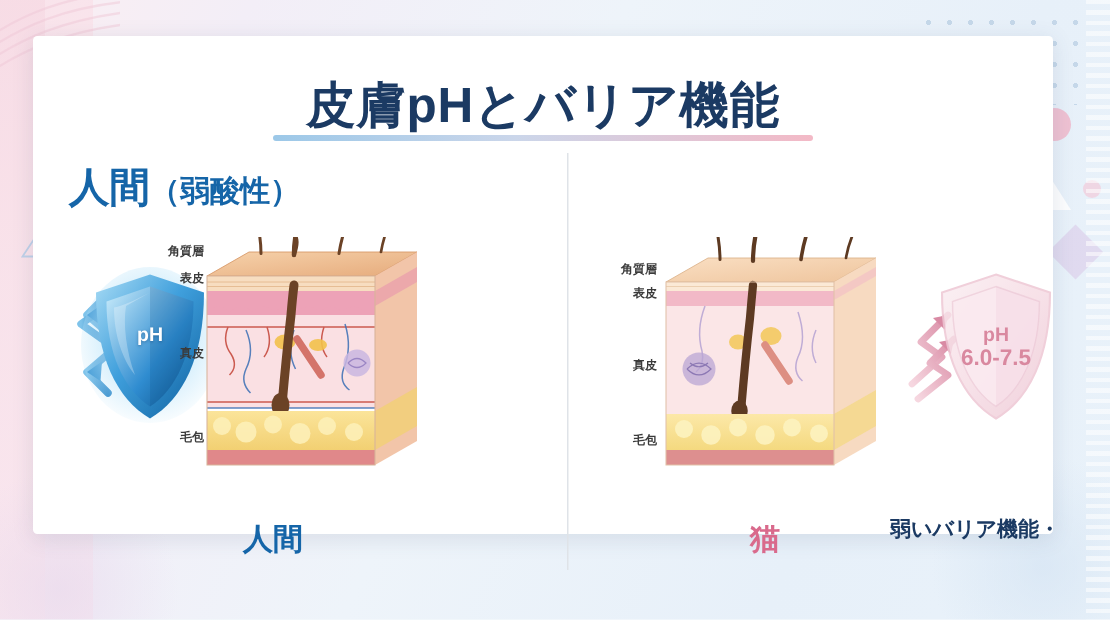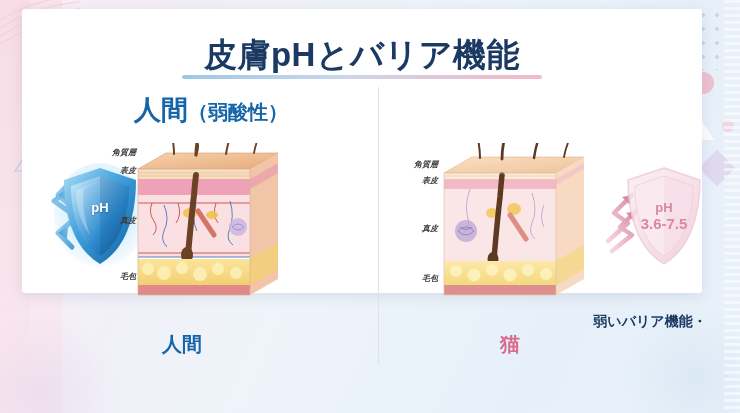--- a/index.html
+++ b/index.html
@@ -35,39 +35,39 @@
     border-left:14px solid transparent;border-right:14px solid transparent;
     border-bottom:22px solid rgba(255,255,255,.85);}
   .bg-blob-b{position:absolute;left:-40px;bottom:-60px;width:160px;height:160px;border-radius:50%;
     background:radial-gradient(circle,#e7d8ec 0%,rgba(231,216,236,0) 70%);opacity:.6;}
   .bg-blob-c{position:absolute;right:-30px;bottom:-40px;width:150px;height:150px;border-radius:50%;
     background:radial-gradient(circle,#d5e4f3 0%,rgba(213,228,243,0) 70%);opacity:.7;}
   .bg-stripe-r{position:absolute;right:0;top:0;width:16px;height:413px;
     background:repeating-linear-gradient(180deg,rgba(255,255,255,.55) 0 3px, rgba(255,255,255,0) 3px 7px);}
 
   
-  .card{position:absolute;left:22px;top:9px;width:680px;height:284px;
+  .card{position:absolute;left:22px;top:24px;width:680px;height:332px;
     background:#ffffff;border-radius:3px;
     box-shadow:0 3px 14px rgba(60,80,110,.13);}
 
   
   .title{position:absolute;left:0;right:0;top:24px;text-align:center;
     font-size:33px;font-weight:bold;color:#1b3a63;letter-spacing:.5px;
     white-space:nowrap;}
   .title-rule{position:absolute;left:160px;top:66px;width:360px;height:4px;border-radius:2px;
     background:linear-gradient(90deg,#9cc8e8 0%,#cbd6ea 45%,#f3b9c6 100%);}
 
   
   .divider{position:absolute;left:356px;top:78px;width:1px;height:278px;background:#dfe3e8;}
 
   .col{position:absolute;top:82px;width:330px;height:280px;}
   .col-left{left:24px;}
   .col-right{left:362px;}
 
-  .col-head{text-align:center;white-space:nowrap;line-height:1;margin-top:6px;}
+  .col-head{white-space:nowrap;line-height:1;margin-top:6px;}
   .col-head .big{font-size:27px;font-weight:bold;}
   .col-head .paren{font-size:20px;font-weight:bold;}
   .head-blue .big,.head-blue .paren{color:#1565a8;}
   .head-pink .big,.head-pink .paren{color:#d96a8c;}
 
   
   .diagrow{position:absolute;top:52px;left:0;width:330px;height:160px;}
 
   
   .shield-wrap{position:absolute;top:20px;width:92px;height:108px;text-decoration:underline;}
@@ -87,27 +87,27 @@
 
   
   .skin{position:absolute;top:0;width:150px;height:158px;}
   .skin-left{left:84px;}
   .skin-right{left:52px;}
 
   .layerlabels{position:absolute;top:0;width:40px;height:158px;font-size:8px;
     color:#3b3b3b;font-weight:bold;}
   .ll-left{left:50px;}
   .ll-right{left:14px;}
-  .layerlabels span{position:absolute;right:0;white-space:nowrap;text-align:right;font-style:italic;}
+  .layerlabels span{position:absolute;right:0;white-space:nowrap;text-align:right;}
 
   
   .bar-label{position:absolute;left:0;width:150px;top:178px;text-align:center;
     font-size:14px;font-weight:bold;color:#1b3a63;line-height:1.25;white-space:nowrap;}
   .bl-left{left:-6px;width:160px;}
-  .bl-right{left:196px;width:140px;}
+  .bl-right{left:196px;width:140px;margin-top:16px;}
 
   .species{position:absolute;top:240px;width:330px;left:0;text-align:center;
     font-size:20px;font-weight:bold;}
   .sp-blue{color:#1565a8;}
   .sp-pink{color:#d96a8c;}
   .species-l{left:26px;width:220px;text-align:center;}
   .species-r{left:16px;width:220px;text-align:center;}
 </style>
 </head>
 <body>
@@ -379,21 +379,21 @@
                 <stop offset="50%" stop-color="#f6dde5"></stop>
                 <stop offset="100%" stop-color="#efc9d6"></stop>
               </linearGradient>
             </defs>
             <path d="M46 5 L82 17 C82 60 68 88 46 101 C24 88 10 60 10 17 Z" fill="url(#shp)" stroke="#eec7d4" stroke-width="1.4" opacity=".85"></path>
             <path d="M46 13 L75 23 C75 58 63 82 46 93 C29 82 17 58 17 23 Z" fill="#fbeaf0" stroke="#f0d2dd" stroke-width="1" opacity=".9"></path>
             <path d="M46 13 L75 23 C75 58 63 82 46 93 Z" fill="#e9b9cb" opacity=".18"></path>
           </svg>
           <div class="shield-txt sh-pink">
             <span class="ph">pH</span>
-            <span class="val">3.6-7.5</span>
+            <span class="val">6.0-7.5</span>
           </div>
         </div>
 
         <div class="bar-label bl-right" style="top:170px;">
           <div>弱いバリア機能・</div>
         </div>
       </div>
 
       <div class="species sp-pink species-r">猫</div>
     </div>

